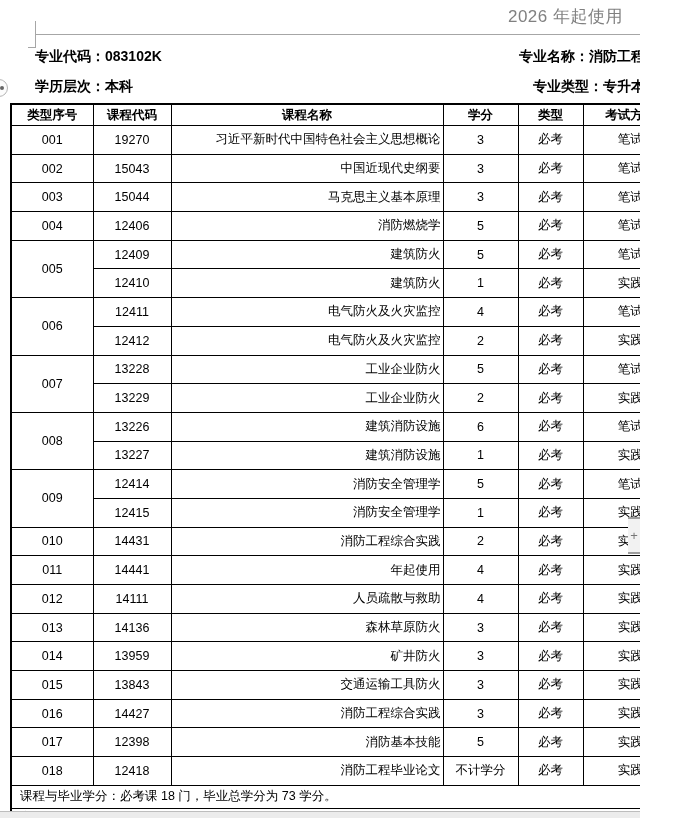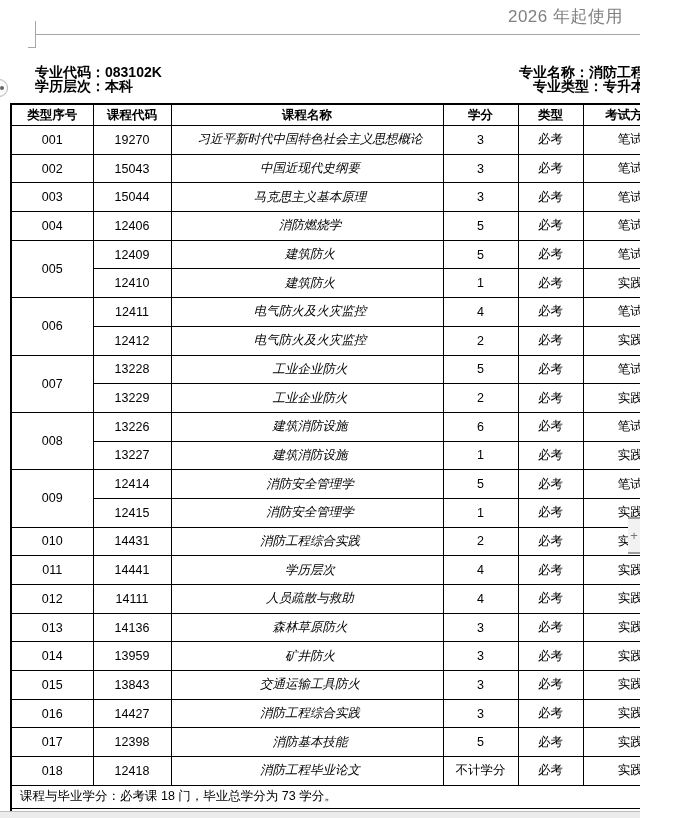--- a/index.html
+++ b/index.html
@@ -19,36 +19,36 @@
   .bl-left-v       { left:35px; top:21px; width:1px;  height:27px; }
   .bl-left-stub    { left:28px; top:47px; width:8px;  height:1px;  }
   .bl-right-v      { left:673px; top:8px; width:1px;  height:40px; }
   .bl-right-h      { left:673px; top:47px; width:17px; height:1px; }
   
   .meta-row {
     position:absolute; left:35px; width:610px;
     display:flex; justify-content:space-between;
     font-size:14px; font-weight:bold; white-space:nowrap;
   }
-  .meta-row-1 { top:48px;margin-top:16px; }
+  .meta-row-1 { top:48px; }
   .meta-row-2 { top:78px;font-family:Liberation Serif, serif; }
   
   table.course {
     position:absolute; left:10px; top:103px; width:667px;
     border-collapse:collapse; table-layout:fixed;
     border:2px solid #000;
   }
   table.course th, table.course td {
     border:1px solid #000; padding:0 2px;
     font-size:12.5px; text-align:center; vertical-align:middle;
     overflow:hidden; white-space:nowrap;
   }
   table.course th { height:20px; font-weight:bold; }
   table.course td { height:27.7px; font-weight:normal; }
-  table.course td.cell-name { text-align:center; padding-left:8px;font-style:italic; }
+  table.course td.cell-name { text-align:right; padding-left:8px; }
   table.course td.cell-footer {
     height:22px; text-align:left; padding-left:8px;
   }
   table.course td.cell-partial {
     height:14px; text-align:left; padding-left:8px;
     vertical-align:top; line-height:16px;
   }
   
   .v-scroll-thumb {
     position:absolute; right:0; top:517px; width:12px; height:33px;
@@ -227,21 +227,21 @@
           <td>010</td>
           <td>14431</td>
           <td class="cell-name">消防工程综合实践</td>
           <td>2</td>
           <td>必考</td>
           <td>实践</td>
         </tr>
         <tr>
           <td>011</td>
           <td>14441</td>
-          <td class="cell-name">学历层次</td>
+          <td class="cell-name">年起使用</td>
           <td>4</td>
           <td>必考</td>
           <td>实践</td>
         </tr>
         <tr>
           <td>012</td>
           <td>14111</td>
           <td class="cell-name">人员疏散与救助</td>
           <td>4</td>
           <td>必考</td>

